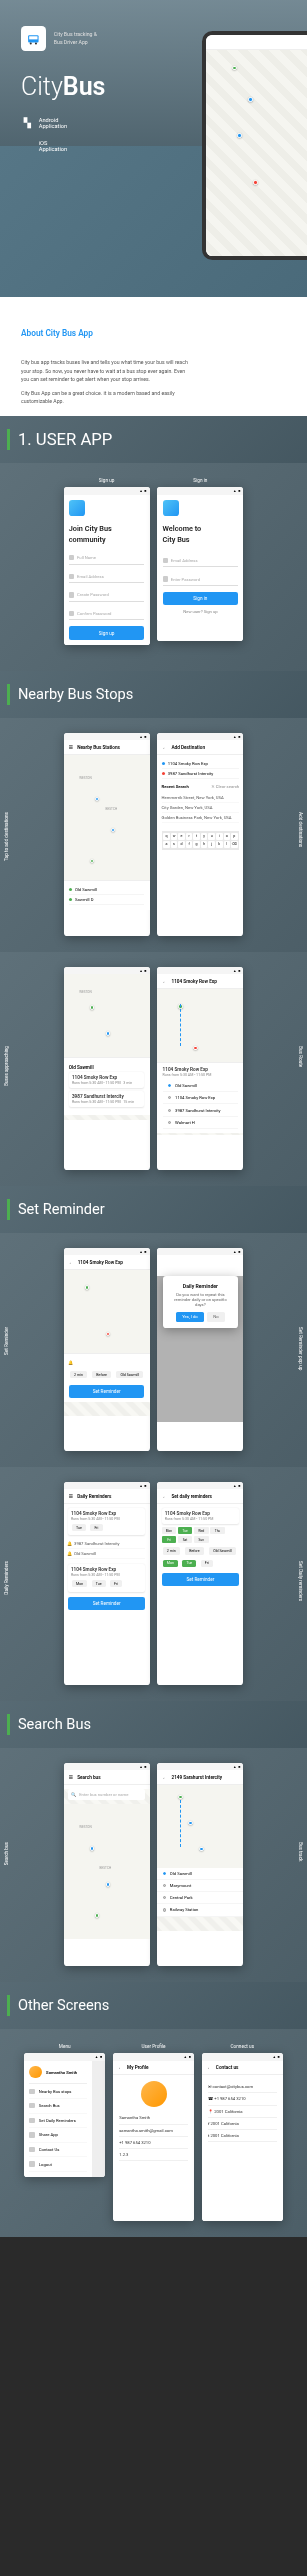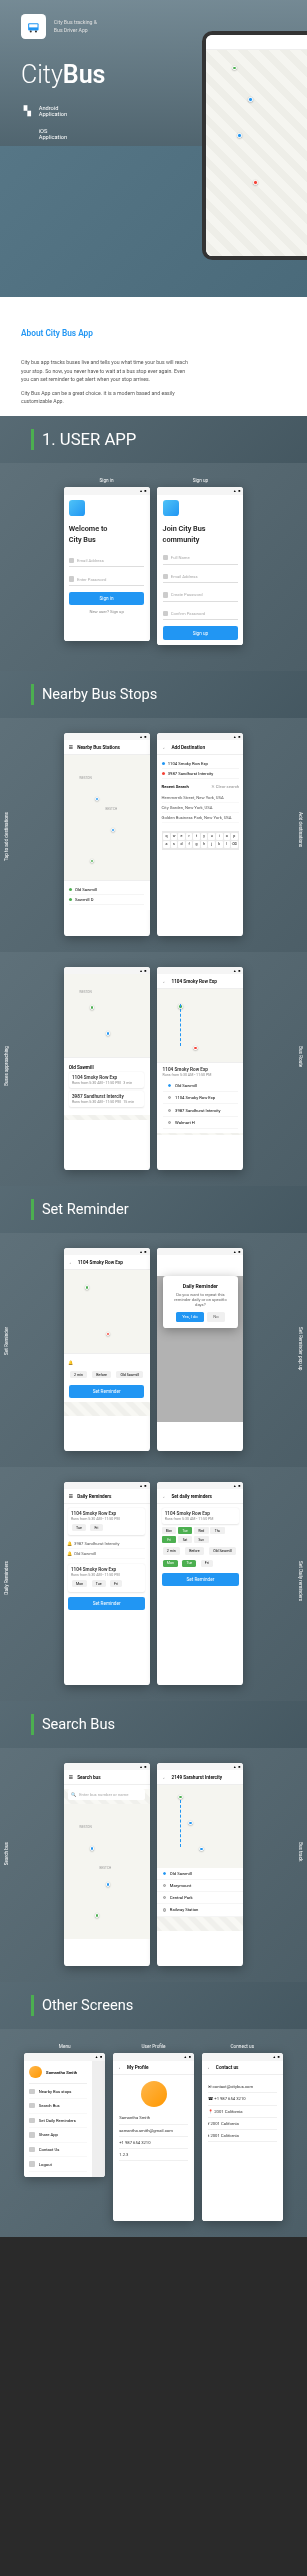--- a/index.html
+++ b/index.html
@@ -1,35 +1,35 @@
 <!DOCTYPE html>
 <html style="font-size:8.3px"><head>
 <meta charset="utf-8">
 <style>
 *{margin:0;padding:0;box-sizing:border-box;font-family:-apple-system,BlinkMacSystemFont,'Segoe UI',Roboto,sans-serif}
 body{width:307px;background:#2a2a2a}
 .section{width:100%;position:relative;overflow:hidden}
-.hero{height:297px;background:linear-gradient(135deg,#5a7a8a 0%,#4a6a7a 100%);padding:14px 21px;color:#fff;position:relative}
+.hero{height:297px;background:linear-gradient(135deg,#5a7a8a 0%,#4a6a7a 100%);padding:26px 21px;color:#fff;position:relative}
 .hero-bg{position:absolute;top:0;left:0;right:0;height:146px;background:linear-gradient(180deg,rgba(120,140,150,0.9),rgba(80,100,110,0.95));z-index:0}
 .hero-content{position:relative;z-index:2}
 .logo-row{display:flex;align-items:center;gap:7.8px;margin-bottom:21px}
 .logo-icon{width:25px;height:25px;background:#fff;border-radius:4.2px;display:flex;align-items:center;justify-content:center}
 .logo-text{font-size:5.2px;line-height:1.4;color:#e0e0e0}
 .brand{font-size:25px;font-weight:300;margin-bottom:15.6px}
 .brand .bold{font-weight:600}
 .platform{display:flex;align-items:center;gap:5.2px;margin-bottom:10.4px;font-size:5.7px}
 .platform-icon{width:12.5px;height:12.5px;display:flex;align-items:center;justify-content:center;font-size:9.4px}
 .about-title{font-size:8.3px;font-weight:600;color:#2196F3;margin-top:21px;margin-bottom:20px}
 .about-text{font-size:5.2px;line-height:1.6;color:#555;max-width:167px}
 .hero-phone{position:absolute;right:-10.4px;top:31px;width:115px;height:229px;background:#fff;border-radius:10.4px;border:4.2px solid #333;z-index:3;overflow:hidden}
 .phone-map{width:100%;height:100%;background:linear-gradient(45deg,#f5f5f0 25%,#eeeee8 25%,#eeeee8 50%,#f5f5f0 50%,#f5f5f0 75%,#eeeee8 75%);background-size:21px 21px;position:relative}
 .phone-header{background:#fff;padding:4.2px;font-size:5.2px;border-bottom:0.5px solid #eee}
 .white-panel{background:#fff;padding:10.4px 21px;color:#333}
 
-.sec-header{height:47px;background:linear-gradient(135deg,rgba(90,110,120,0.95),rgba(70,90,100,0.95));display:flex;align-items:center;padding:0 31px}
+.sec-header{height:47px;background:linear-gradient(135deg,rgba(90,110,120,0.95),rgba(70,90,100,0.95));display:flex;align-items:center;padding:0 7px}
 .sec-accent{width:3.1px;height:21px;background:#4CAF50;margin-right:7.8px}
 .sec-title{color:#fff;font-size:14.6px;font-weight:400}
 .sec-title.big{font-size:16.7px}
 
 .screens-row{display:flex;gap:7.8px;padding:15.6px 10.4px;background:linear-gradient(135deg,rgba(100,120,130,0.9),rgba(80,100,110,0.9));justify-content:center;position:relative;min-height:208px}
 .screens-row.tall{min-height:234px}
 .screen-col{display:flex;flex-direction:column;align-items:center}
 .col-label{font-size:4.7px;color:#fff;margin-bottom:4.2px;text-align:center}
 .col-label-side{position:absolute;writing-mode:vertical-rl;transform:rotate(180deg);font-size:4.7px;color:#fff;left:4.2px}
 .col-label-side.right{left:auto;right:4.2px;transform:none}
@@ -147,71 +147,71 @@
   <p class="about-text">City bus app tracks buses live and tells you what time your bus will reach your stop. So now, you never have to wait at a bus stop ever again. Even you can set reminder to get alert when your stop arrives.</p>
   <p class="about-text" style="margin-top:5.2px">City Bus App can be a great choice. it is a modern based and easily customizable App.</p>
 </div>
 
 <div class="sec-header">
   <div class="sec-accent"></div>
   <div class="sec-title big">1. USER APP</div>
 </div>
 <div class="screens-row">
   <div class="screen-col">
+    <div class="col-label">Sign up</div>
+    <div class="phone">
+      <div class="status-bar">
+          <span>▲</span>
+          <span>■</span>
+        </div>
+      <div class="phone-body">
+        <div class="bus-logo-sm"></div>
+        <div class="phone-title">Join City Bus</div>
+        <div class="phone-title" style="margin-bottom:7.8px">community</div>
+        <div class="input-field">
+            <span class="input-icon"></span>
+            <span>Full Name</span>
+          </div>
+        <div class="input-field">
+            <span class="input-icon"></span>
+            <span>Email Address</span>
+          </div>
+        <div class="input-field">
+            <span class="input-icon"></span>
+            <span>Create Password</span>
+          </div>
+        <div class="input-field">
+            <span class="input-icon"></span>
+            <span>Confirm Password</span>
+          </div>
+        <div class="btn-primary">Sign up</div>
+      </div>
+    </div>
+  </div>
+  <div class="screen-col">
     <div class="col-label">Sign in</div>
     <div class="phone">
       <div class="status-bar">
           <span>▲</span>
           <span>■</span>
         </div>
       <div class="phone-body">
         <div class="bus-logo-sm"></div>
         <div class="phone-title">Welcome to</div>
         <div class="phone-title" style="margin-bottom:10.4px">City Bus</div>
         <div class="input-field">
             <span class="input-icon"></span>
             <span>Email Address</span>
           </div>
         <div class="input-field">
             <span class="input-icon"></span>
             <span>Enter Password</span>
           </div>
         <div class="btn-primary">Sign in</div>
         <div class="btn-ghost">New user? Sign up</div>
-      </div>
-    </div>
-  </div>
-  <div class="screen-col">
-    <div class="col-label">Sign up</div>
-    <div class="phone">
-      <div class="status-bar">
-          <span>▲</span>
-          <span>■</span>
-        </div>
-      <div class="phone-body">
-        <div class="bus-logo-sm"></div>
-        <div class="phone-title">Join City Bus</div>
-        <div class="phone-title" style="margin-bottom:7.8px">community</div>
-        <div class="input-field">
-            <span class="input-icon"></span>
-            <span>Full Name</span>
-          </div>
-        <div class="input-field">
-            <span class="input-icon"></span>
-            <span>Email Address</span>
-          </div>
-        <div class="input-field">
-            <span class="input-icon"></span>
-            <span>Create Password</span>
-          </div>
-        <div class="input-field">
-            <span class="input-icon"></span>
-            <span>Confirm Password</span>
-          </div>
-        <div class="btn-primary">Sign up</div>
       </div>
     </div>
   </div>
 </div>
 
 <div class="sec-header">
   <div class="sec-accent"></div>
   <div class="sec-title">Nearby Bus Stops</div>
 </div>
 <div class="screens-row tall">

